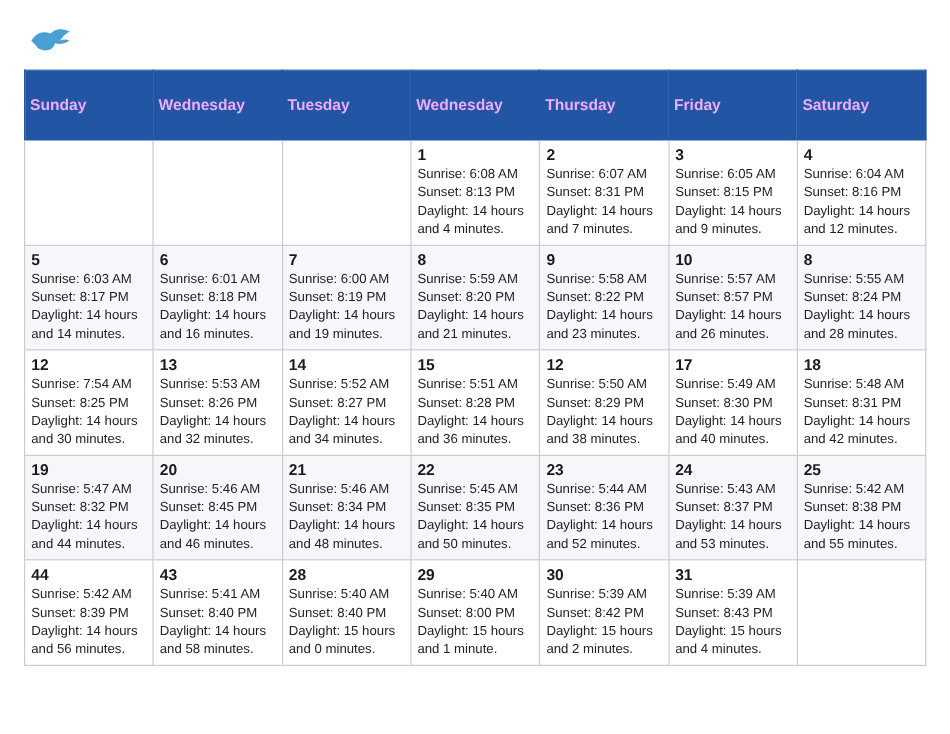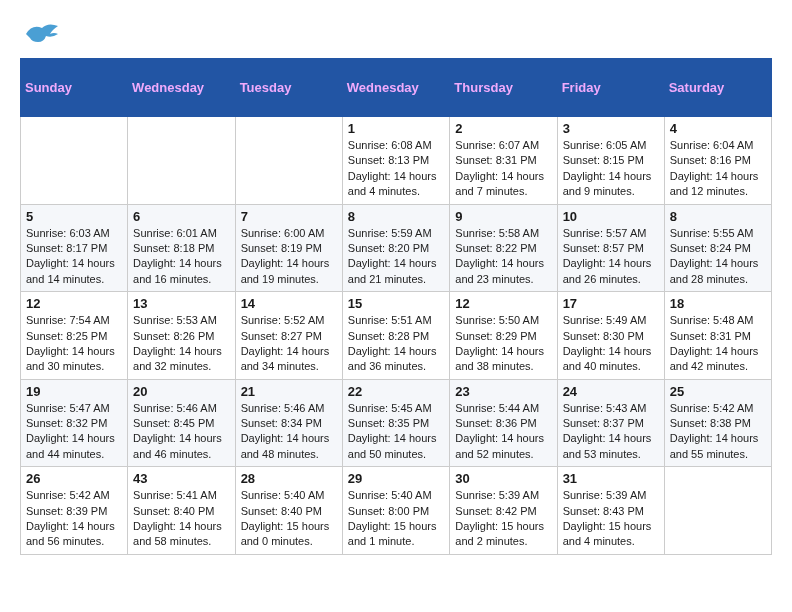--- a/index.html
+++ b/index.html
@@ -288,21 +288,21 @@
         <td>
           <span class="day-num">25</span>
           <div class="day-info">Sunrise: 5:42 AM
 Sunset: 8:38 PM
 Daylight: 14 hours
 and 55 minutes.</div>
         </td>
       </tr>
       <tr>
         <td>
-          <span class="day-num">26</span>
+          <span class="day-num">44</span>
           <div class="day-info">Sunrise: 5:42 AM
 Sunset: 8:39 PM
 Daylight: 14 hours
 and 56 minutes.</div>
         </td>
         <td>
           <span class="day-num">43</span>
           <div class="day-info">Sunrise: 5:41 AM
 Sunset: 8:40 PM
 Daylight: 14 hours

